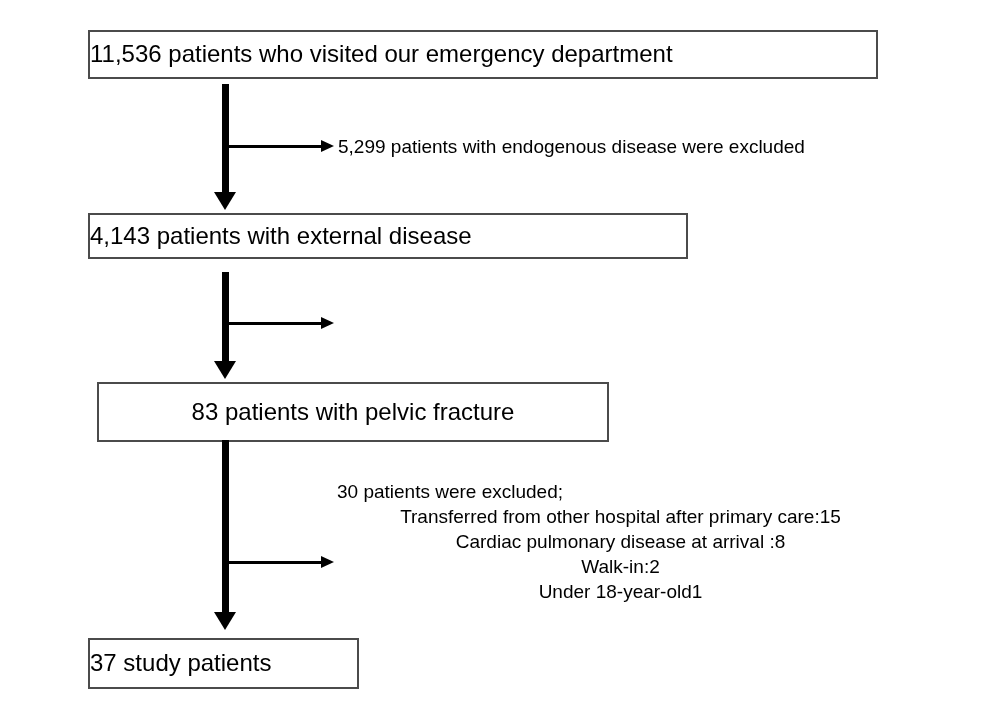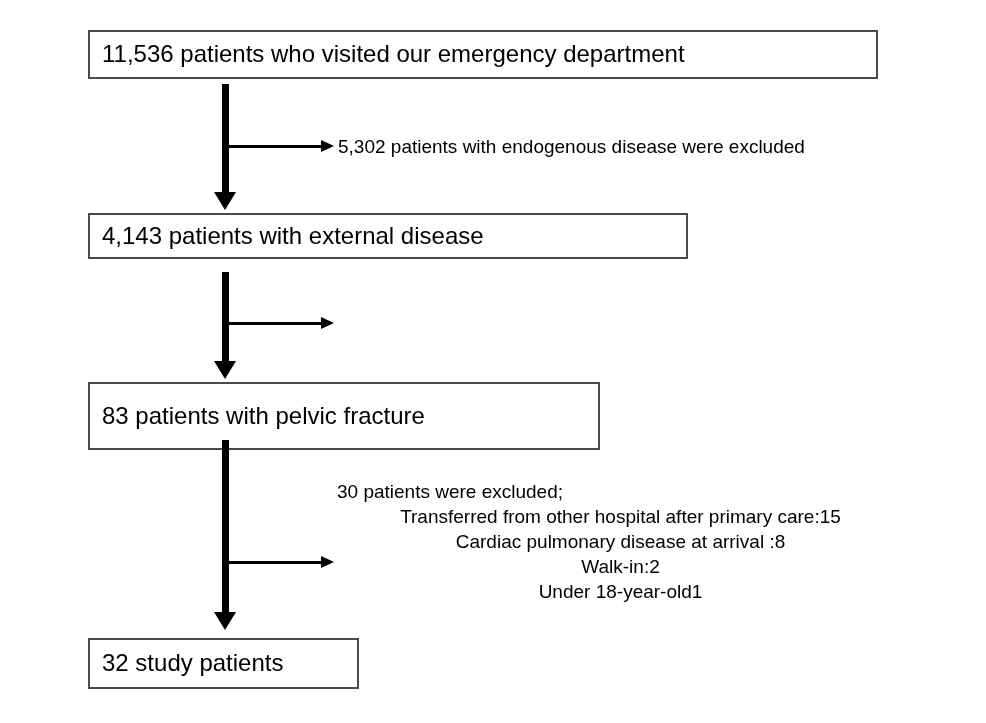--- a/index.html
+++ b/index.html
@@ -17,31 +17,31 @@
     overflow: hidden;
   }
   
   .flow-box {
     position: absolute;
     background: #ffffff;
     border: 2px solid #4b4b4b;
     display: flex;
     align-items: center;
     box-sizing: border-box;
-    padding-left: 12px;
+    padding-left: 0;
   }
   .flow-box .box-label {
     font-size: 24px;
     line-height: 1.1;
     color: #000000;
     white-space: nowrap;
   }
   .box1 { left: 88px;  top: 30px;  width: 790px; height: 49px; }
   .box2 { left: 88px;  top: 213px; width: 600px; height: 46px; text-align: right; }
-  .box3 { left: 88px;  top: 382px; width: 512px; height: 68px; }
+  .box3 { left: 97px;  top: 382px; width: 512px; height: 60px; justify-content: center; }
   .box4 { left: 88px;  top: 638px; width: 271px; height: 51px; }
 
   
   .stem {
     position: absolute;
     width: 7px;
     background: #000000;
     left: 222px;
   }
   .stem1 { top: 84px;  height: 108px; }
@@ -124,21 +124,21 @@
 
   <div class="flow-box box1">
     <span class="box-label">11,536 patients who visited our emergency department</span>
   </div>
 
   <div class="stem stem1"></div>
   <div class="head-down head1"></div>
 
   <div class="branch-line bline1"></div>
   <div class="head-right rhead1"></div>
-  <div class="branch-text btext1">5,302 patients with endogenous disease were excluded</div>
+  <div class="branch-text btext1">5,299 patients with endogenous disease were excluded</div>
 
   <div class="flow-box box2">
     <span class="box-label">4,143 patients with external disease</span>
   </div>
 
   <div class="stem stem2"></div>
   <div class="head-down head2"></div>
 
   <div class="branch-line bline2"></div>
   <div class="head-right rhead2"></div>
@@ -167,16 +167,16 @@
       <span class="excl-label">Walk-in:</span>
       <span class="excl-value">2</span>
     </div>
     <div class="excl-row">
       <span class="excl-label">Under 18-year-old</span>
       <span class="excl-value">1</span>
     </div>
   </div>
 
   <div class="flow-box box4">
-    <span class="box-label">32 study patients</span>
+    <span class="box-label">37 study patients</span>
   </div>
 
 </div>
 
 </body></html>

